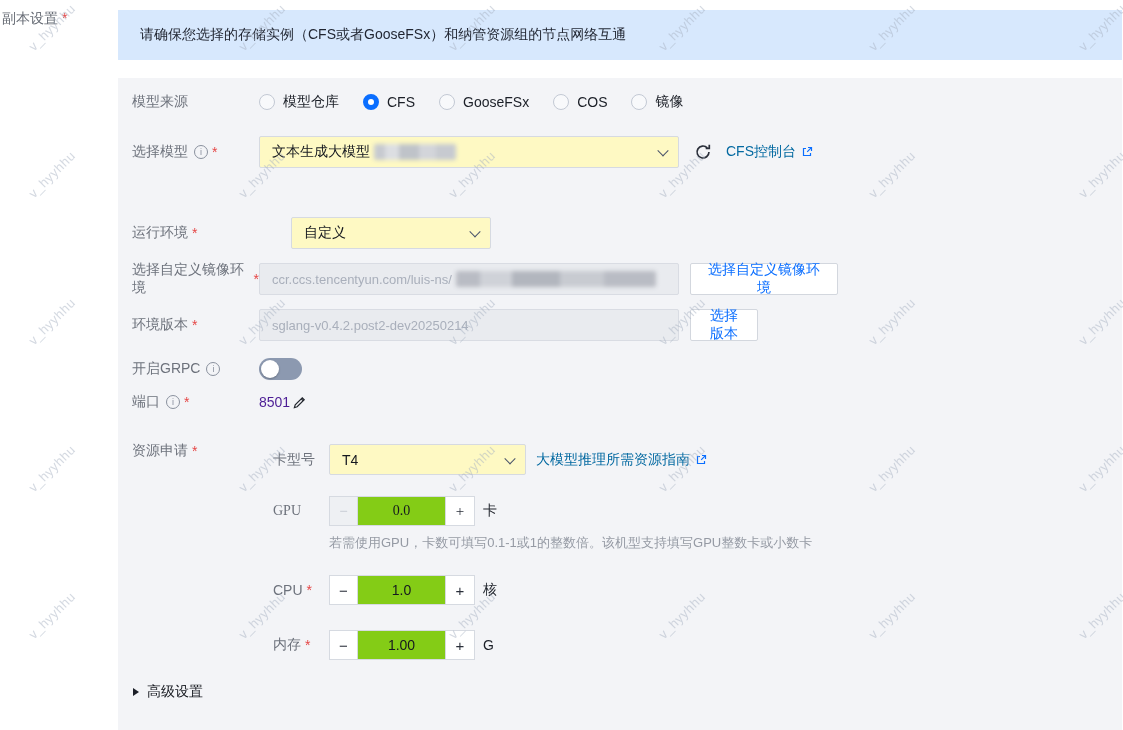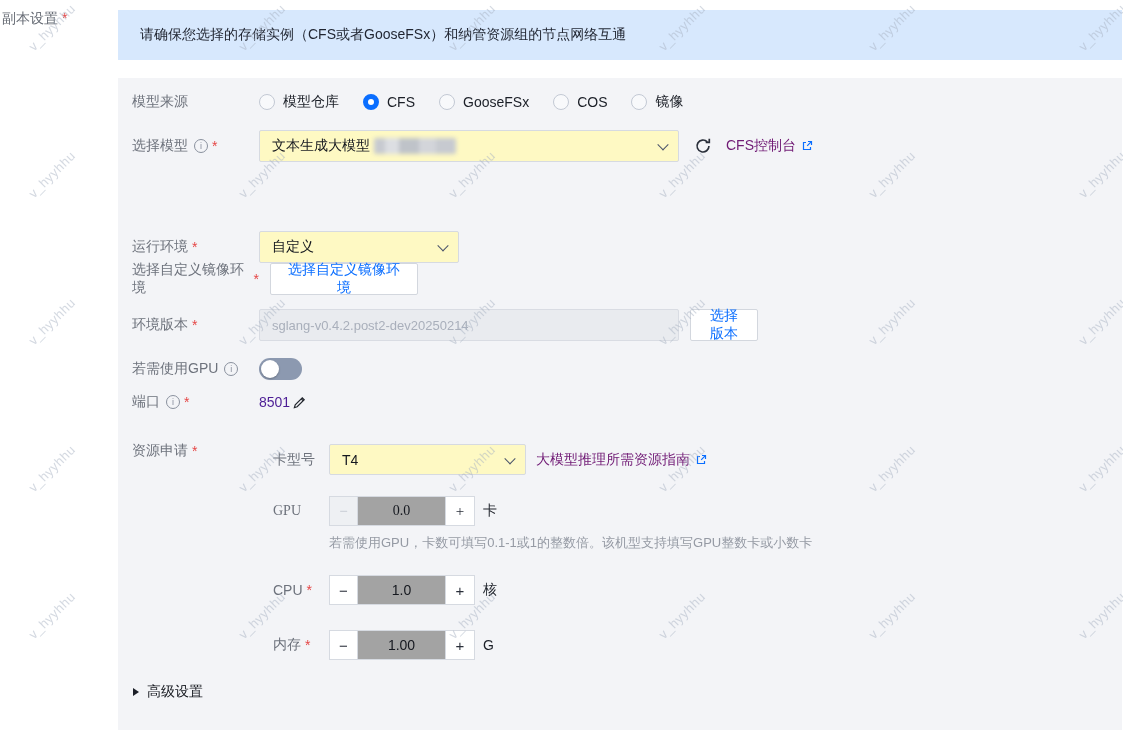--- a/index.html
+++ b/index.html
@@ -61,36 +61,36 @@
     height:16px;border-radius:2px;margin-left:4px;filter:blur(2px);
     background:linear-gradient(90deg,#c7cad0 0 14%,#dcdee2 14% 30%,#bfc3c9 30% 55%,#d3d5da 55% 76%,#c7cad0 76% 100%);
   }
   
   .btn{
     height:32px;background:#fff;border:1px solid #d3d7de;border-radius:2px;
     color:#0a6eff;font-size:14px;padding:0 14px;box-sizing:border-box;
     display:inline-flex;align-items:center;justify-content:center;cursor:pointer;
     font-family:inherit;
   }
-  .link{color:#701a75;font-size:14px;display:inline-flex;align-items:center;cursor:pointer;text-decoration:none;text-align:center;}
+  .link{color:#0369a1;font-size:14px;display:inline-flex;align-items:center;cursor:pointer;text-decoration:none;text-align:center;}
   .link svg{margin-left:5px;}
   
   .toggle{width:43px;height:22px;border-radius:11px;background:#8c99b0;position:relative;cursor:pointer;}
   .knob{position:absolute;left:2px;top:2px;width:18px;height:18px;border-radius:50%;background:#fff;box-shadow:0 1px 2px rgba(0,0,0,.25);}
   
   .stepper{display:flex;align-items:stretch;height:30px;}
   .st-btn{
     width:29px;background:#fff;border:1px solid #d6dae1;box-sizing:border-box;
     font-size:15px;color:#2a2f3a;display:flex;align-items:center;justify-content:center;
     cursor:pointer;font-family:inherit;padding:0;
   }
   .st-btn.plus{width:30px;margin-left:-1px;}
   .st-btn.dis{background:#eef0f3;color:#c0c5cd;cursor:default;}
   .st-val{
-    width:89px;margin-left:-1px;background:#a3a3a3;border:1px solid #d6dae1;box-sizing:border-box;
+    width:89px;margin-left:-1px;background:#84cc16;border:1px solid #d6dae1;box-sizing:border-box;
     font-size:14px;color:#15181f;display:flex;align-items:center;justify-content:center;
   }
   .unit{font-size:14px;color:#1b1f27;margin-left:8px;}
   .hint{position:absolute;left:211px;font-size:13px;color:#959aa4;white-space:nowrap;}
   
   .advanced{position:absolute;left:15px;top:605px;display:flex;align-items:center;cursor:pointer;}
   .tri{width:0;height:0;border-left:6px solid #1b1f27;border-top:4px solid transparent;border-bottom:4px solid transparent;margin-right:8px;}
   .advanced span.txt{font-size:14px;color:#15181f;}
   .icon-btn{background:none;border:none;padding:0;cursor:pointer;display:inline-flex;align-items:center;}
 </style>
@@ -159,21 +159,21 @@
     <label class="radio">
         <span class="rdot"></span>
         <span class="rlab">COS</span>
       </label>
     <label class="radio">
         <span class="rdot"></span>
         <span class="rlab">镜像</span>
       </label>
   </div>
 
-  <div class="row" style="top:52px;height:32px;">
+  <div class="row" style="top:58px;height:32px;">
     <span class="lbl">
       <span>选择模型</span>
       <i class="info">
           <span>i</span>
         </i>
       <span class="req">*</span>
     </span>
     <div class="sel" style="width:420px;">
       <span>文本生成大模型</span>
       <span class="blurblock" style="width:82px;"></span>
@@ -188,57 +188,61 @@
     <a class="link" style="margin-left:14px;">
       <span>CFS控制台</span>
       <svg width="12" height="12" viewBox="0 0 12 12">
         <path d="M5 2.5 H2.5 V9.5 H9.5 V7" fill="none" stroke="#0a6eff" stroke-width="1.2"></path>
         <path d="M7 1.5 H10.5 V5 M10.3 1.7 L6.2 5.8" fill="none" stroke="#0a6eff" stroke-width="1.2"></path>
       </svg>
     </a>
   </div>
 
 
-  <div class="row" style="top:153px;height:32px;">
+  <div class="row" style="top:139px;height:32px;gap:32px;">
     <span class="lbl">
       <span>运行环境</span>
       <span class="req">*</span>
     </span>
     <div class="sel" style="width:200px;">
       <span>自定义</span>
       <span class="chev"></span>
     </div>
   </div>
 
   <div class="row" style="top:185px;height:32px;">
     <span class="lbl">
       <span>选择自定义镜像环境</span>
       <span class="req">*</span>
     </span>
+    <div class="inp inp-disabled" style="width:420px;">
+      <span>ccr.ccs.tencentyun.com/luis-ns/</span>
+      <span class="blurblock" style="width:200px;background:linear-gradient(90deg,#b9bcc4 0 12%,#cfd2d8 12% 28%,#b2b6be 28% 52%,#c8cbd1 52% 74%,#b9bcc4 74% 100%);"></span>
+    </div>
     <button class="btn" style="margin-left:11px;width:148px;">
       <span>选择自定义镜像环境</span>
     </button>
   </div>
 
   <div class="row" style="top:231px;height:32px;">
     <span class="lbl">
       <span>环境版本</span>
       <span class="req">*</span>
     </span>
     <div class="inp inp-disabled" style="width:420px;">
       <span>sglang-v0.4.2.post2-dev20250214</span>
     </div>
     <button class="btn" style="margin-left:11px;width:68px;">
       <span>选择版本</span>
     </button>
   </div>
 
   <div class="row" style="top:279px;height:24px;">
     <span class="lbl">
-      <span>若需使用GPU</span>
+      <span>开启GRPC</span>
       <i class="info">
           <span>i</span>
         </i>
     </span>
     <div class="toggle">
       <div class="knob"></div>
     </div>
   </div>
 
   <div class="row" style="top:313px;height:22px;">

